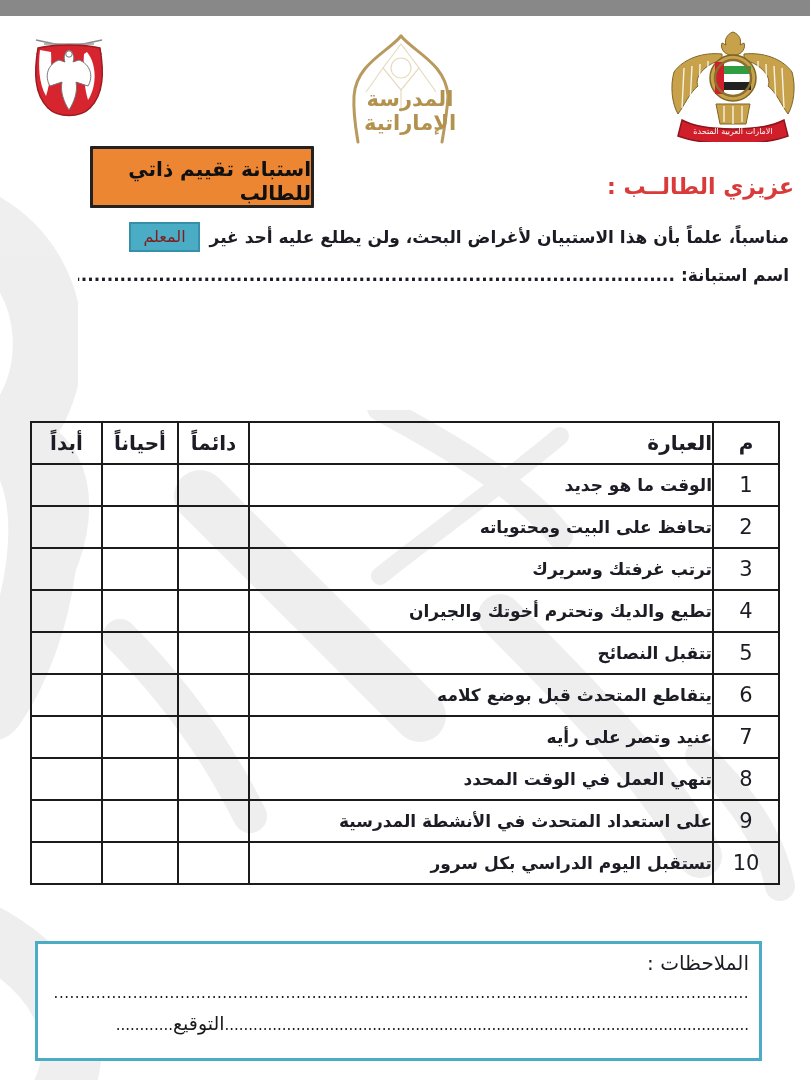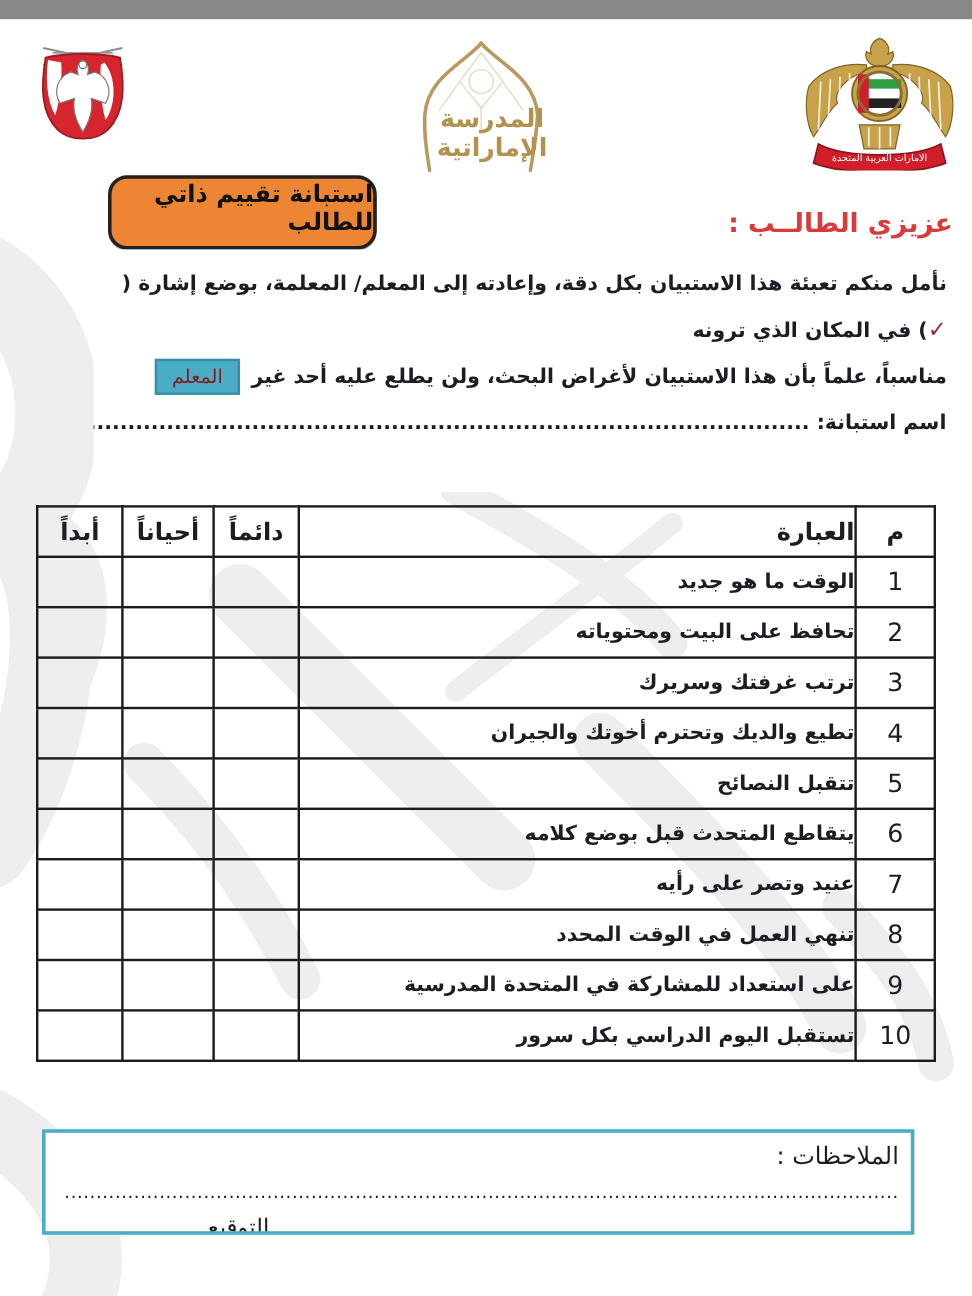--- a/index.html
+++ b/index.html
@@ -20,22 +20,22 @@
   
   .bg-wm{position:absolute;inset:0;z-index:0;}
   
   .logo{position:absolute;z-index:2;}
   .logo-adec{left:24px;top:16px;width:90px;height:96px;}
   .logo-school{left:326px;top:14px;width:150px;height:116px;text-align:center;}
   .logo-uae{left:664px;top:12px;width:138px;height:114px;}
   
   .title-badge{
     position:absolute;z-index:2;left:90px;top:130px;width:218px;height:56px;
-    background:var(--title-orange);border:3px solid #222;border-radius:16px;
-    display:flex;align-items:flex-start;justify-content:center;
+    background:var(--title-orange);border:3px solid #222;border-radius:1px;
+    display:flex;align-items:flex-end;justify-content:center;
     font-weight:bold;font-size:20px;color:#101010;direction:rtl;
     box-shadow:0 1px 0 rgba(0,0,0,.25);
   }
   .greeting{
     position:absolute;z-index:2;right:16px;top:158px;direction:rtl;
     color:var(--heading-red);font-weight:bold;font-size:22px;
   }
   
   .intro-panel{
     position:absolute;z-index:2;left:78px;top:192px;width:717px;height:202px;
@@ -70,21 +70,21 @@
   td.c-st{text-align:right;padding-right:10px;font-weight:bold;font-size:17px;}
   td.c-opt{background:transparent;}
   
   .green-wm{
     position:absolute;z-index:3;left:180px;top:482px;
     font-family:"DejaVu Serif",serif;font-size:49px;line-height:60px;
     color:var(--wm-green);opacity:.85;letter-spacing:1px;pointer-events:none;
   }
   
   .notes-box{
-    position:absolute;z-index:2;left:35px;top:925px;width:727px;height:88px;
+    position:absolute;z-index:2;left:35px;top:925px;width:727px;height:120px;
     background:#fff;border:3px solid var(--accent-teal);
     direction:rtl;box-sizing:border-box;padding:4px 10px 0 5px;overflow:hidden;
   }
   .notes-label{font-size:20px;font-weight:400;line-height:30px;}
   .dots-row{white-space:nowrap;overflow:hidden;font-size:15px;letter-spacing:.5px;line-height:30px;color:#1a1a1a;}
   .sig-label{font-size:19px;letter-spacing:0;}
 </style>
 </head>
 <body>
 
@@ -158,21 +158,20 @@
     <text x="69" y="106" text-anchor="middle" font-size="8" fill="#ffffff" font-family="DejaVu Sans, sans-serif">الامارات العربية المتحدة</text>
   </svg>
 
   <div class="title-badge">
     <span>استبانة تقييم ذاتي للطالب</span>
   </div>
 
   <div class="greeting">عزيزي الطالــب :</div>
 
   <div class="intro-panel">
-    <p><span>نأمل منكم تعبئة هذا الاستبيان بكل دقة، وإعادته إلى المعلم/ المعلمة، بوضع إشارة (</span> <span class="check-mark">✓</span><span>) في المكان الذي ترونه</span></p>
     <p class="line-with-badge">
       <span>مناسباً، علماً بأن هذا الاستبيان لأغراض البحث، ولن يطلع عليه أحد غير</span>
       <span class="teacher-badge">المعلم</span>
     </p>
     <p class="name-line">
       <span>اسم استبانة:</span>
       <span class="name-dots">...............................................................................................</span>
     </p>
   </div>
 
@@ -245,21 +244,21 @@
         </tr>
         <tr>
           <td class="c-num">8</td>
           <td class="c-st">تنهي العمل في الوقت المحدد</td>
           <td class="c-opt"></td>
           <td class="c-opt"></td>
           <td class="c-opt"></td>
         </tr>
         <tr>
           <td class="c-num">9</td>
-          <td class="c-st">على استعداد للمشاركة في المتحدة المدرسية</td>
+          <td class="c-st">على استعداد المتحدث في الأنشطة المدرسية</td>
           <td class="c-opt"></td>
           <td class="c-opt"></td>
           <td class="c-opt"></td>
         </tr>
         <tr>
           <td class="c-num">10</td>
           <td class="c-st">تستقبل  اليوم الدراسي بكل سرور</td>
           <td class="c-opt"></td>
           <td class="c-opt"></td>
           <td class="c-opt"></td>

